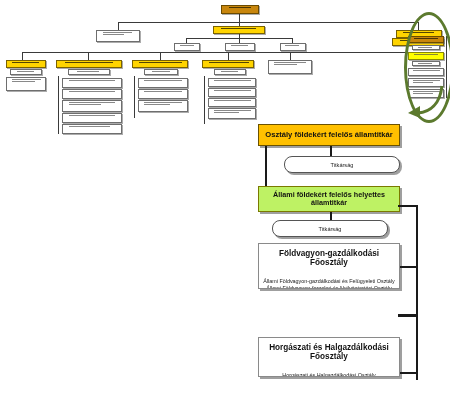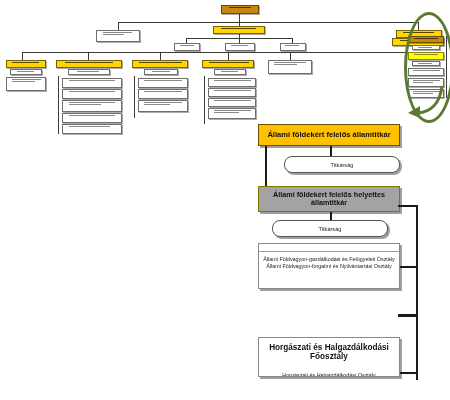--- a/index.html
+++ b/index.html
@@ -8,21 +8,21 @@
     font-family:"Liberation Sans",sans-serif;position:relative;
   }
   #stage{position:absolute;left:0;top:0;width:450px;height:400px;}
 
   
   .bx{position:absolute;box-sizing:border-box;background:#fff;
       border:1px solid #8a8a8a;box-shadow:2px 2px 0 rgba(80,80,80,.55);
       display:flex;flex-direction:column;align-items:center;justify-content:center;
       text-align:center;overflow:hidden;}
   .bx.orange{background:#FFC000;border-color:#6b5200;}
-  .bx.yellow{background:#a3a3a3;border-color:#7a7a00;}
+  .bx.yellow{background:#bef264;border-color:#7a7a00;}
   .bx.rounded{border-radius:8px;border:1px solid #555;}
   .bx.greenfr{border:4px solid #4A6520;box-shadow:2px 2px 0 rgba(80,80,80,.45);}
 
   
   .hdr{font-weight:bold;color:#111;line-height:1.15;}
   .sub{color:#222;line-height:1.35;}
   .deptbx{justify-content:flex-start;padding-top:5px;}
   .deptbx .hdr{font-size:8.2px;margin-bottom:4px;}
   .deptbx .sub{font-size:5.4px;}
   .rule{width:100%;height:1px;background:#9a9a9a;margin:2px 0 4px 0;}
@@ -211,21 +211,21 @@
   </div>
 
   <div id="ellipse"></div>
 
   <svg id="arrow" viewBox="0 0 40 34">
     <path d="M36 2 C 34 20, 24 28, 12 29" stroke="#5C7A2E" stroke-width="3" fill="none"></path>
     <polygon points="14,22 14,34 2,29" fill="#5C7A2E"></polygon>
   </svg>
 
   <div class="bx orange" id="sec-state" style="left:258px;top:124px;width:142px;height:22px;">
-    <div class="hdr" style="font-size:7.6px;padding:0 4px;">Állami földekért felelős államtitkár</div>
+    <div class="hdr" style="font-size:7.6px;padding:0 4px;">Osztály földekért felelős államtitkár</div>
   </div>
 
   <div class="ln lnv" style="left:265px;top:146px;height:46px;"></div>
   <div class="ln lnv" style="left:330px;top:146px;height:10px;"></div>
 
   <div class="bx rounded" id="secr1" style="left:284px;top:156px;width:116px;height:17px;">
     <span>Titkárság</span>
   </div>
 
   <div class="bx yellow" id="sec-deputy" style="left:258px;top:186px;width:142px;height:26px;">
@@ -234,20 +234,21 @@
 
   <div class="ln lnv" style="left:330px;top:212px;height:8px;"></div>
   <div class="ln lnh" style="left:398px;top:205px;width:20px;"></div>
   <div class="ln lnv" style="left:416px;top:205px;height:175px;"></div>
 
   <div class="bx rounded" id="secr2" style="left:272px;top:220px;width:116px;height:17px;">
     <span>Titkárság</span>
   </div>
 
   <div class="bx deptbx" style="left:258px;top:243px;width:142px;height:46px;">
+    <div class="hdr">Földvagyon-gazdálkodási Főosztály</div>
     <div class="rule"></div>
     <div class="sub">Állami Földvagyon-gazdálkodási és Felügyeleti Osztály</div>
     <div class="sub">Állami Földvagyon-forgalmi és Nyilvántartási Osztály</div>
   </div>
   <div class="ln lnh" style="left:400px;top:266px;width:17px;"></div>
 
   <div class="ln lnh" style="left:398px;top:314px;width:19px;height:3px;"></div>
 
   <div class="bx deptbx" style="left:258px;top:337px;width:142px;height:40px;">
     <div class="hdr">Horgászati és Halgazdálkodási Főosztály</div>

